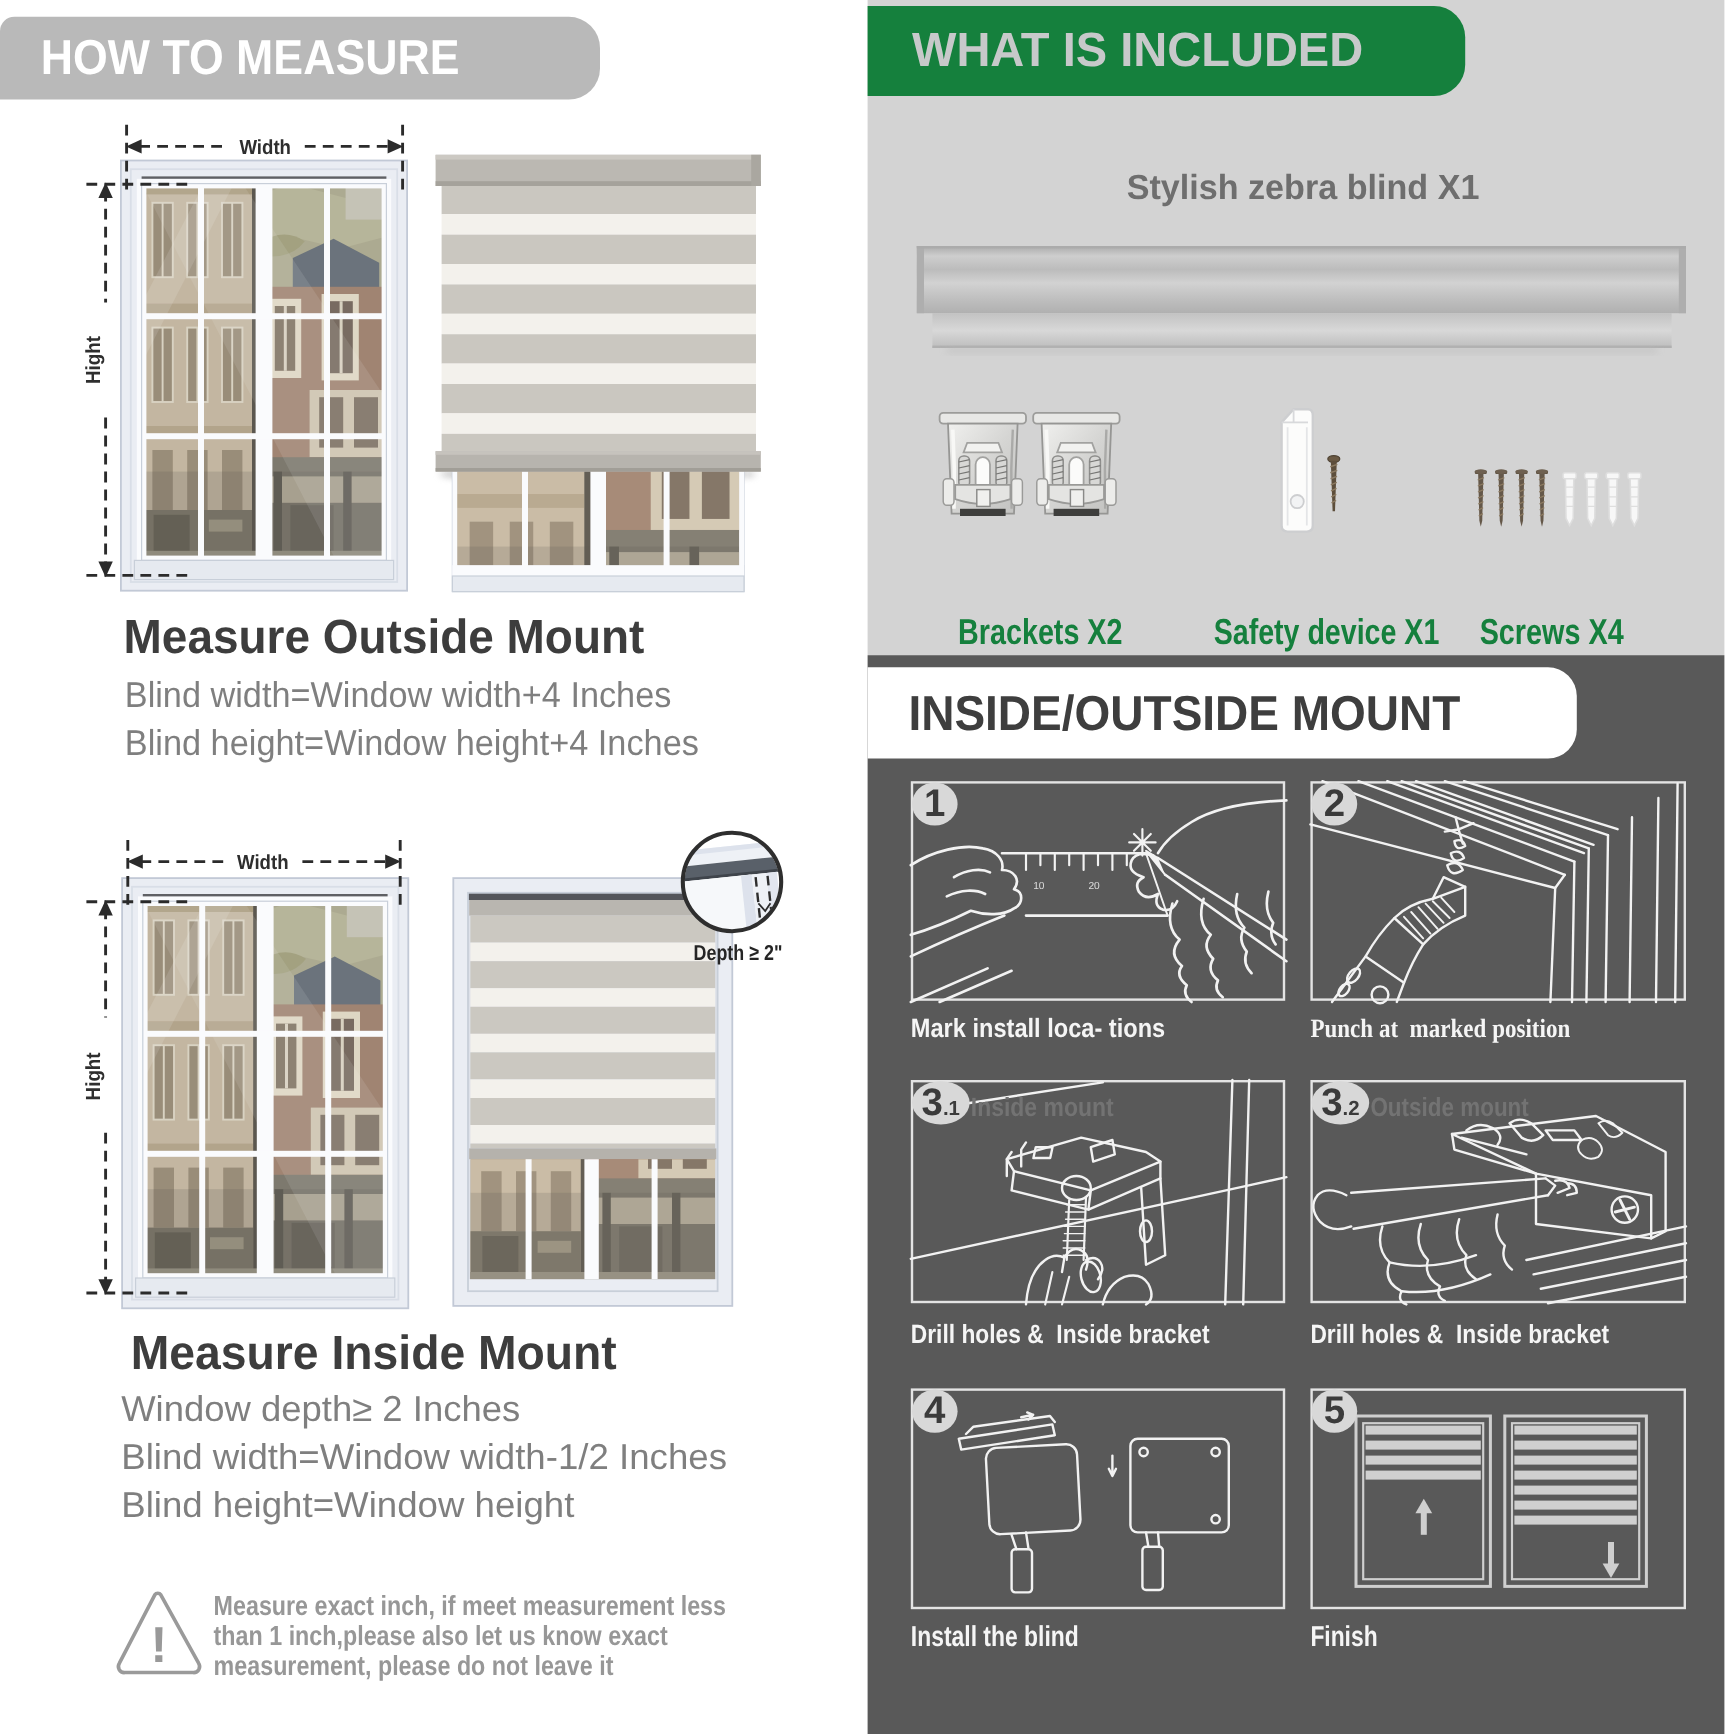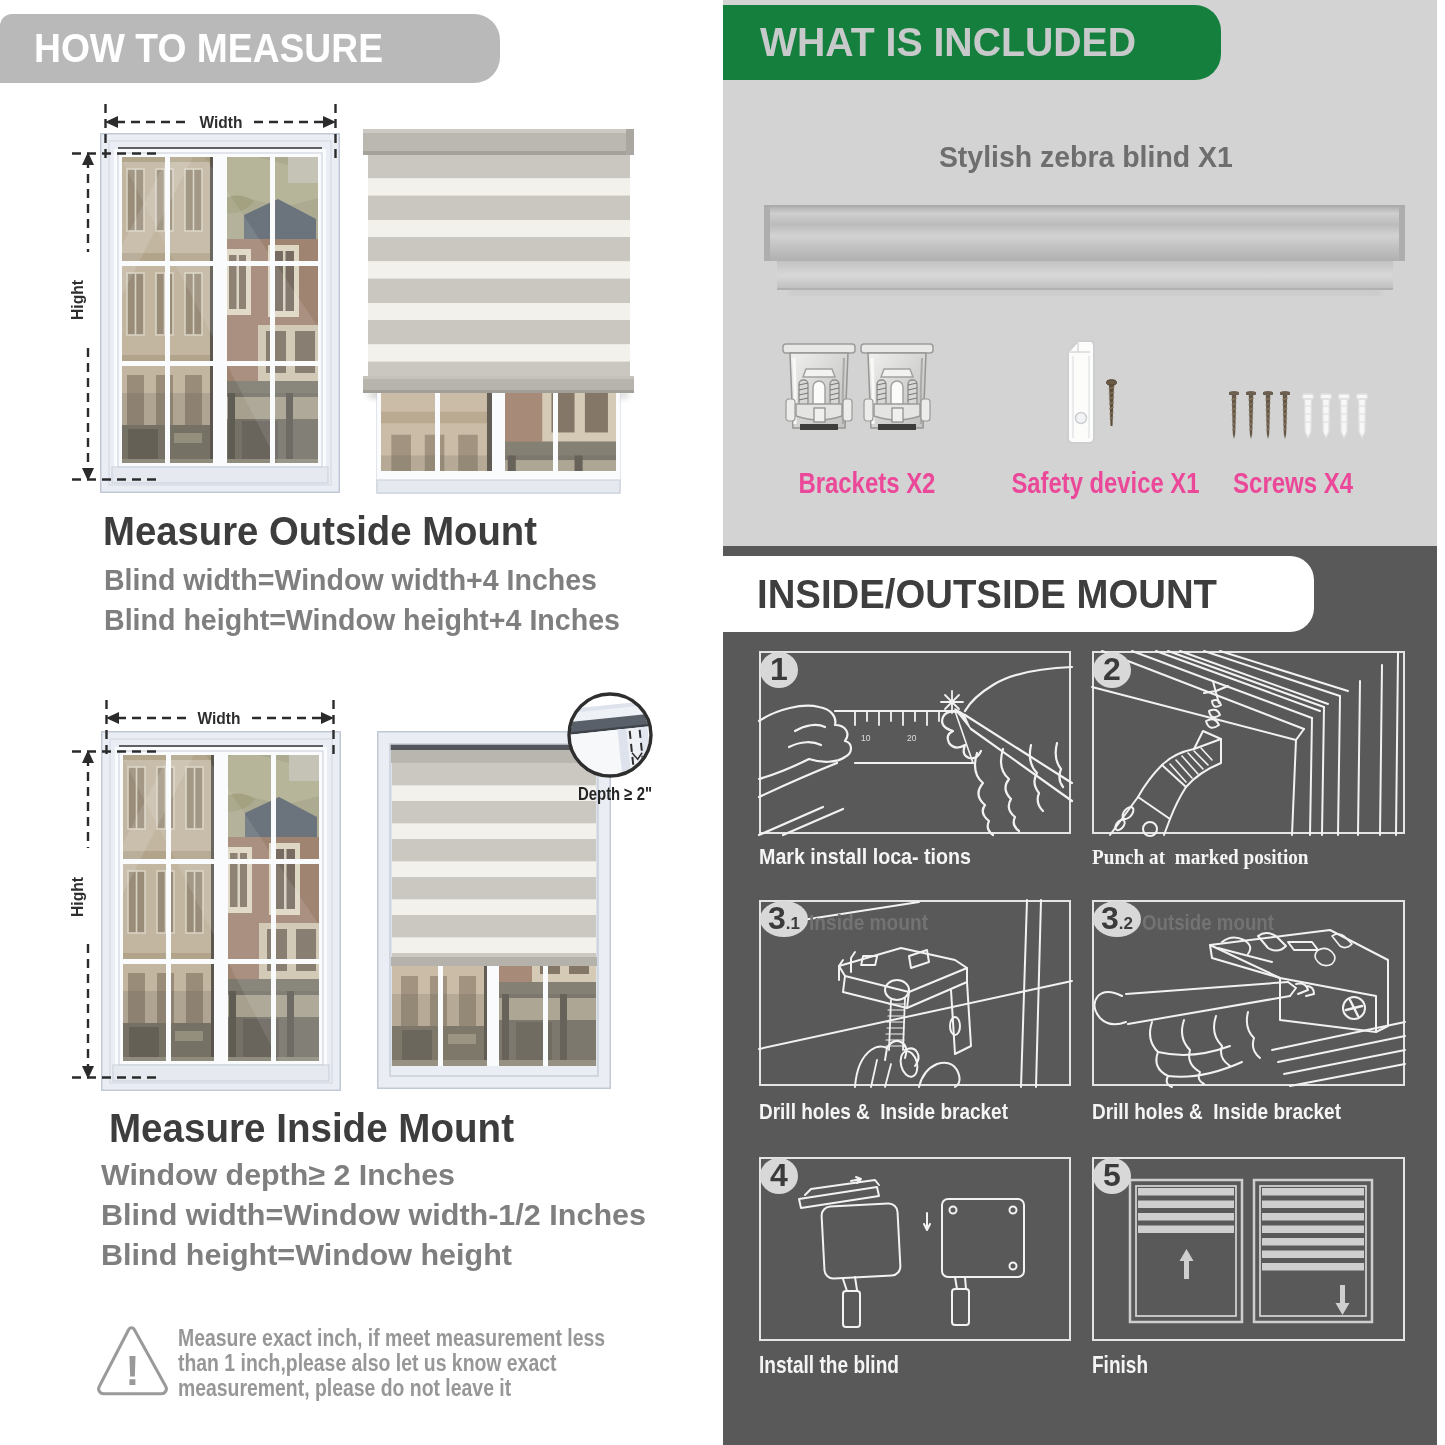--- a/index.html
+++ b/index.html
@@ -7,27 +7,27 @@
  font-family:"Liberation Sans",sans-serif;}
 .abs{position:absolute;}
 span.fit{display:inline-block;transform-origin:0 0;white-space:pre;}
 #hdrL{left:0;top:14px;width:500px;height:69px;background:#b9b9b9;border-radius:12px 26px 26px 0;z-index:10;}
 #hdrL span{color:#fff;font-weight:bold;font-size:41px;line-height:69px;margin-left:34px;}
 #hdrR1{left:723px;top:5px;width:498px;height:75px;background:#15803d;border-radius:0 26px 26px 0;z-index:10;}
 #hdrR1 span{color:#c7c9ca;font-weight:bold;font-size:40px;line-height:75px;margin-left:37px;}
 #hdrR2{left:723px;top:556px;width:591px;height:76px;background:#fff;border-radius:0 24px 24px 0;z-index:10;}
 #hdrR2 span{color:#3e3e3e;font-weight:bold;font-size:41px;line-height:76px;margin-left:34px;}
 .t1{font-weight:bold;font-size:40px;color:#3d3d3d;z-index:10;text-align:right;}
-.t2{font-weight:bold;font-size:30px;color:#7f7f7f;z-index:10;}
+.t2{font-weight:normal;font-size:30px;color:#7f7f7f;z-index:10;}
 #warntxt{font-weight:bold;font-size:23px;color:#979797;line-height:25px;z-index:10;}
 #rtop{left:723px;top:0;width:722px;height:546px;background:#d3d3d3;z-index:1;}
 #rbot{left:723px;top:546px;width:722px;height:899px;background:#595959;z-index:1;}
 #stylish{left:876px;top:141px;width:420px;text-align:center;font-weight:bold;font-size:29px;color:#6e6e6e;z-index:10;}
 #stylish span{transform-origin:50% 0;}
-.lbl{font-weight:bold;font-size:30px;color:#ec4899;z-index:10;text-align:center;}
+.lbl{font-weight:bold;font-size:30px;color:#15803d;z-index:10;text-align:center;margin-top:45px;}
 .lbl span{transform-origin:50% 0;}
 .panel{position:absolute;border:2.5px solid #e4e4e4;background:#595959;z-index:5;}
 .badge{position:absolute;background:#d8d8d8;border-radius:50%;z-index:8;color:#3b3b3b;
  font-weight:bold;text-align:center;}
 .cap{position:absolute;color:#f5f5f5;font-weight:bold;font-size:22px;z-index:10;}
 .cap2{position:absolute;color:#f5f5f5;font-weight:bold;font-size:24px;z-index:10;}
 .ptitle{position:absolute;color:#737373;font-weight:bold;font-size:22px;z-index:10;}
 #art{position:absolute;left:0;top:0;z-index:6;}
 #x1{transform:scaleX(0.9084);}
 #x2{transform:scaleX(0.98);}

